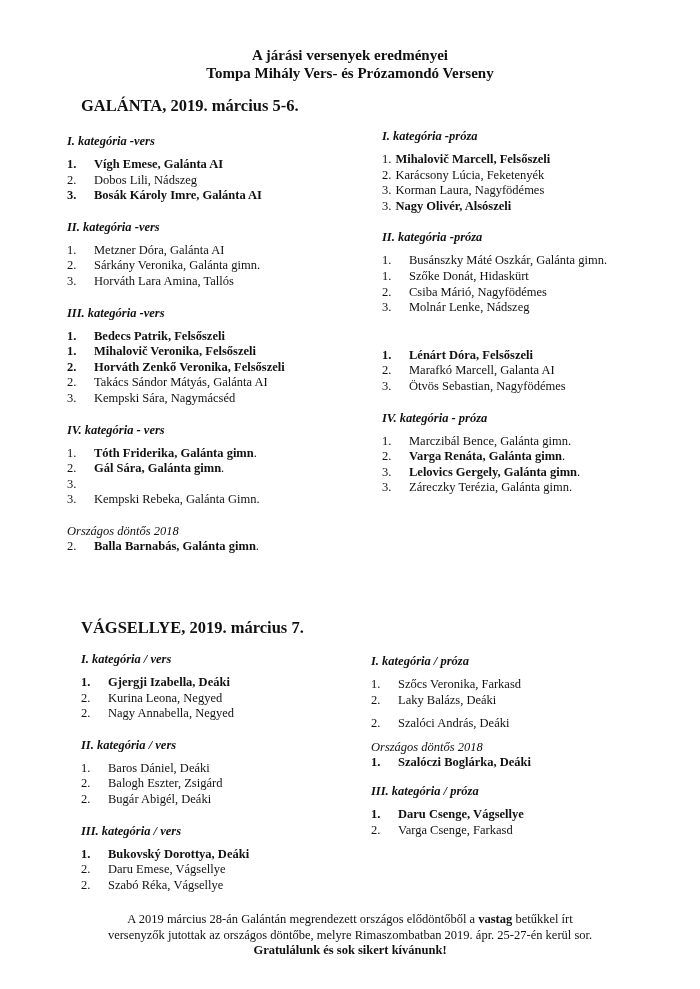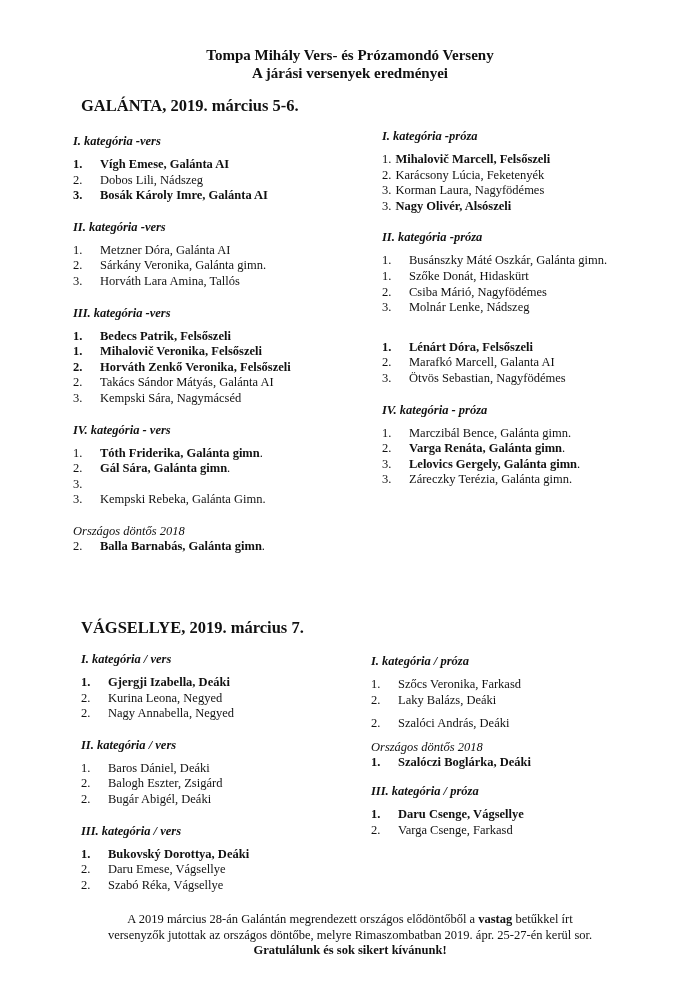--- a/index.html
+++ b/index.html
@@ -19,27 +19,27 @@
   .item.tight .num { width: auto; margin-right: 4px; }
   .b { font-weight: bold; }
   .group { margin-bottom: 16px; }
   .footer { position: absolute; top: 912px; left: 0; width: 700px; text-align: center; font-size: 12.5px; line-height: 15.5px; }
   .footer .l1 { }
 </style>
 </head>
 <body>
 
 <div class="title-block">
+  <div>A járási versenyek eredményei</div>
   <div>Tompa Mihály Vers- és Prózamondó Verseny</div>
-  <div>A járási versenyek eredményei</div>
 </div>
 
 <div class="section-head" style="top:96px">GALÁNTA, 2019. március 5-6.</div>
 
-<div class="col" id="g-left" style="left:73px; top:134px; width:290px;font-family:Liberation Serif, serif;">
+<div class="col" id="g-left" style="left:67px; top:134px; width:290px;font-family:Liberation Serif, serif;">
     <div class="group" style="margin-bottom: 16px;">
       <div class="cat">I. kategória -vers</div>
       <div>
         <div class="item">
           <span class="num b">1.</span>
           <span class="b">Vígh Emese, Galánta AI</span>
         </div>
         <div class="item">
           <span class="num">2.</span>
           <span>Dobos Lili, Nádszeg</span>
@@ -140,21 +140,21 @@
         <div class="item tight">
           <span class="num">3.</span>
           <span>Korman Laura, Nagyfödémes</span>
         </div>
         <div class="item tight">
           <span class="num">3.</span>
           <span class="b">Nagy Olivér, Alsószeli</span>
         </div>
       </div>
     </div>
-    <div class="group" style="margin-bottom: 24px;">
+    <div class="group" style="margin-bottom: 32px;">
       <div class="cat">II. kategória -próza</div>
       <div>
         <div class="item">
           <span class="num">1.</span>
           <span>Busánszky Máté Oszkár, Galánta gimn.</span>
         </div>
         <div class="item">
           <span class="num">1.</span>
           <span>Szőke Donát, Hidaskürt</span>
         </div>

